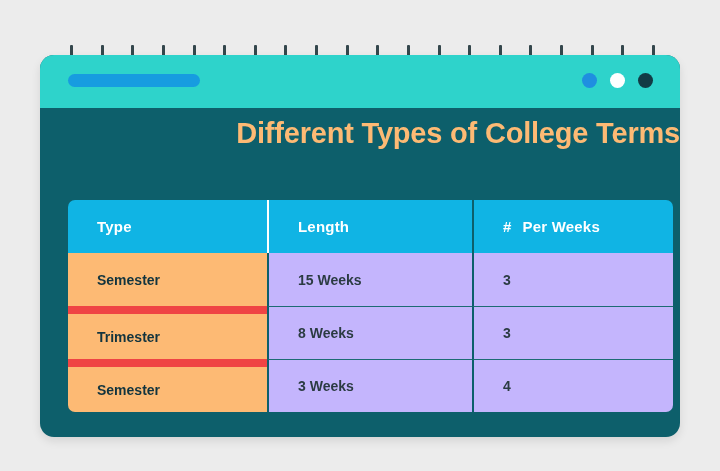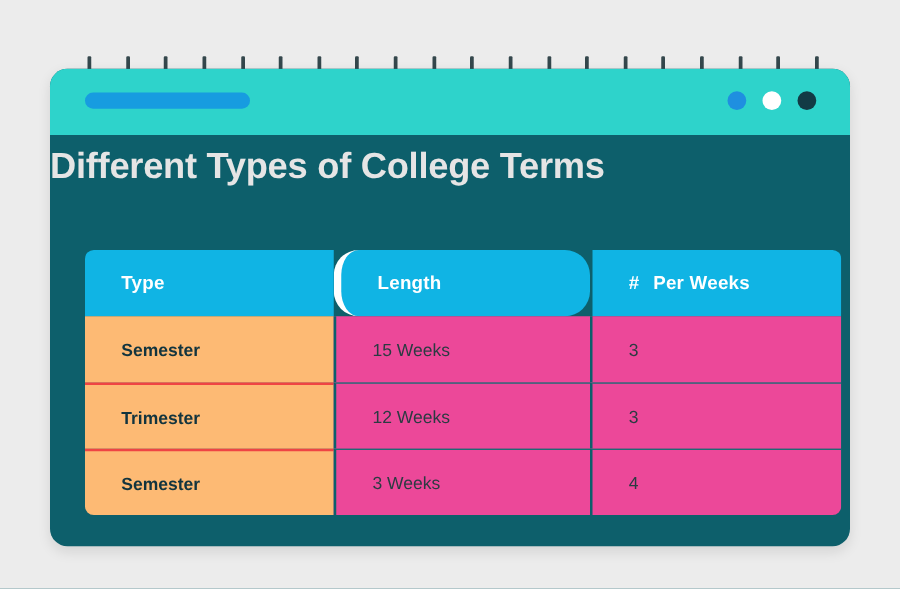--- a/index.html
+++ b/index.html
@@ -79,22 +79,22 @@
   .dot.blue  { left: 542px; background: #1f8fe0; }
   .dot.white { left: 570px; background: #ffffff; }
   .dot.dark  { left: 598px; background: #123b45; }
 
   
   #title {
     position: absolute;
     left: 0;
     top: 62px;
     width: 640px;
-    text-align: left;
-    color: #e5e5e5;
+    text-align: right;
+    color: #fdba74;
     font-size: 29px;
     font-weight: bold;
     letter-spacing: -0.2px;
   }
 
   
   #table {
     position: absolute;
     left: 28px;
     top: 145px;
@@ -119,43 +119,44 @@
   .c-num    { width: 201px; }
 
   
   .trow.head .cell {
     background: #10b4e4;
     color: #ffffff;
     font-weight: bold;
     font-size: 15px;
     letter-spacing: 0.2px;
   }
-  .trow.head .c-length { border-left: 6px solid #ffffff; border-radius: 20px; }
+  .trow.head .c-length { border-left: 2px solid #ffffff; }
   .trow.head .c-num    { border-left: 2px solid #0d5f6b; }
 
   
   .trow.body .c-type {
     background: #fdba74;
     color: #12343e;
     font-weight: bold;
     font-size: 14px;
   }
   .trow.body .c-length,
   .trow.body .c-num {
-    background: #ec4899;
+    background: #c4b5fd;
     color: #2b3b42;
     font-size: 14px;
     border-left: 2px solid #0d5f6b;
+    font-weight: bold;
   }
   .trow.body + .trow.body .c-length,
   .trow.body + .trow.body .c-num {
     border-top: 1px solid #1d6b74;
   }
   .trow.body + .trow.body .c-type {
-    border-top: 2px solid #ef4444;
+    border-top: 8px solid #ef4444;
   }
   .hash-gap { display: inline-block; width: 11px; }
 </style>
 </head>
 <body>
 
 <div id="stage">
 
   <div id="rings">
       <div class="ring" style="left: 70px;"></div>
@@ -204,21 +205,21 @@
       </div>
 
       <div class="trow body">
         <div class="cell c-type">Semester</div>
         <div class="cell c-length">15 Weeks</div>
         <div class="cell c-num">3</div>
       </div>
 
       <div class="trow body">
         <div class="cell c-type">Trimester</div>
-        <div class="cell c-length">12 Weeks</div>
+        <div class="cell c-length">8 Weeks</div>
         <div class="cell c-num">3</div>
       </div>
 
       <div class="trow body">
         <div class="cell c-type">Semester</div>
         <div class="cell c-length">3 Weeks</div>
         <div class="cell c-num">4</div>
       </div>
 
     </div>

